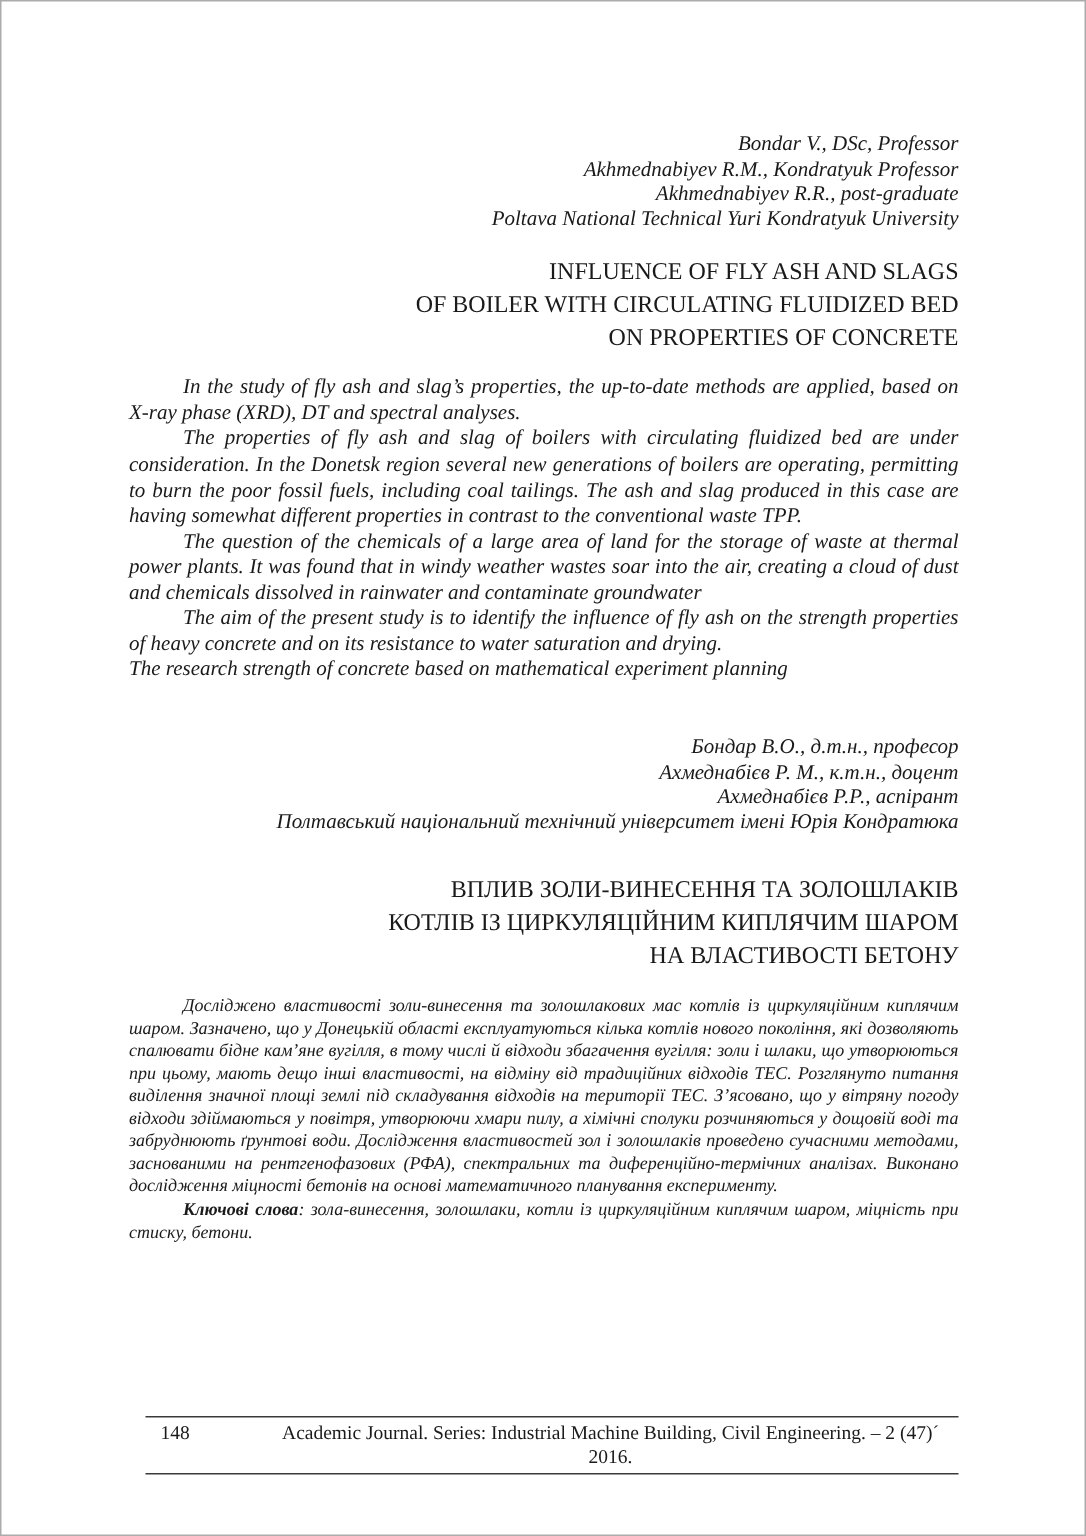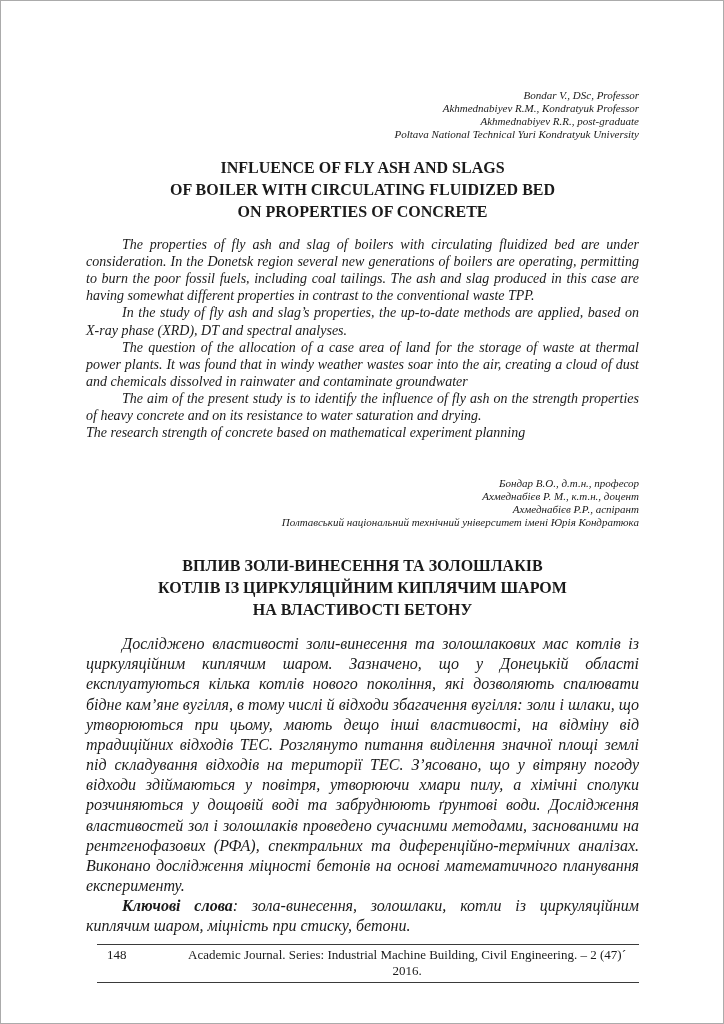--- a/index.html
+++ b/index.html
@@ -1,32 +1,32 @@
 <!DOCTYPE html>
 <html><head>
 <meta charset="utf-8">
 <style>
   * { margin:0; padding:0; box-sizing:border-box; }
   html, body { background:#ffffff; }
   body { font-family:"Liberation Serif", serif; color:#1a1a1a; }
   .page { position:relative; width:724px; height:1024px; background:#ffffff; border:1px solid #ababab; overflow:hidden; }
   .content { position:absolute; top:86px; left:85px; right:84px; }
   .udk { font-weight:bold; font-size:14.5px; font-style:normal; }
-  .authors { margin-top:2px; text-align:right; font-style:italic; font-size:11px; line-height:1.18; }
+  .authors { margin-top:2px; text-align:right; font-style:italic; font-size:14px; line-height:1.18; }
   .author-line { display:block; }
-  .title { margin-top:16px; text-align:center; font-weight:bold; font-size:16px; line-height:1.38; }
+  .title { margin-top:16px; text-align:right; font-weight:normal; font-size:16px; line-height:1.38; }
   .title-line { display:block; }
   .abstract { margin-top:13px; }
   .abs { font-style:italic; font-size:14px; line-height:1.22; text-align:justify; text-indent:36px; }
   .no-indent { text-indent:0; }
   .kw-label { font-weight:bold; }
   .uk-authors { margin-top:36px; }
   .uk-title { margin-top:26px; }
   .uk-abstract { margin-top:13px; }
-  .uk-abs { font-size:16px; line-height:1.26; }
+  .uk-abs { font-size:12px; line-height:1.26; }
   .footer { position:absolute; left:96px; right:84px; bottom:40px;
             border-top:1px solid #3a3a3a; border-bottom:1px solid #3a3a3a;
             padding:2px 0 3px 0; display:flex; align-items:baseline; font-size:13px; }
   .pgnum { width:78px; padding-left:10px; }
   .journal { flex:1; text-align:center; }
 </style>
 </head>
 <body>
 
 <div class="page">
@@ -40,23 +40,23 @@
       <span class="author-line">Poltava National Technical Yuri Kondratyuk University</span>
     </div>
 
     <h2 class="title">
       <span class="title-line">INFLUENCE OF FLY ASH AND SLAGS</span>
       <span class="title-line">OF BOILER WITH CIRCULATING FLUIDIZED BED</span>
       <span class="title-line">ON PROPERTIES OF CONCRETE</span>
     </h2>
 
     <div class="abstract">
+      <p class="abs">In the study of fly ash and slag’s properties, the up-to-date methods are applied, based on X-ray phase (XRD), DT and spectral analyses.</p>
       <p class="abs">The properties of fly ash and slag of boilers with circulating fluidized bed are under consideration. In the Donetsk region several new generations of boilers are operating, permitting to burn the poor fossil fuels, including coal tailings. The ash and slag produced in this case are having somewhat different properties in contrast to the conventional waste TPP.</p>
-      <p class="abs">In the study of fly ash and slag’s properties, the up-to-date methods are applied, based on X-ray phase (XRD), DT and spectral analyses.</p>
-      <p class="abs">The question of the allocation of a case area of land for the storage of waste at thermal power plants. It was found that in windy weather wastes soar into the air, creating a cloud of dust and chemicals dissolved in rainwater and contaminate groundwater</p>
+      <p class="abs">The question of the chemicals of a large area of land for the storage of waste at thermal power plants. It was found that in windy weather wastes soar into the air, creating a cloud of dust and chemicals dissolved in rainwater and contaminate groundwater</p>
       <p class="abs">The aim of the present study is to identify the influence of fly ash on the strength properties of heavy concrete and on its resistance to water saturation and drying.</p>
       <p class="abs no-indent">The research strength of concrete based on mathematical experiment planning</p>
     </div>
 
     <div class="authors uk-authors">
       <span class="author-line">Бондар В.О., д.т.н., професор</span>
       <span class="author-line">Ахмеднабієв Р. М., к.т.н., доцент</span>
       <span class="author-line">Ахмеднабієв Р.Р., аспірант</span>
       <span class="author-line">Полтавський національний технічний університет імені Юрія Кондратюка</span>
     </div>

